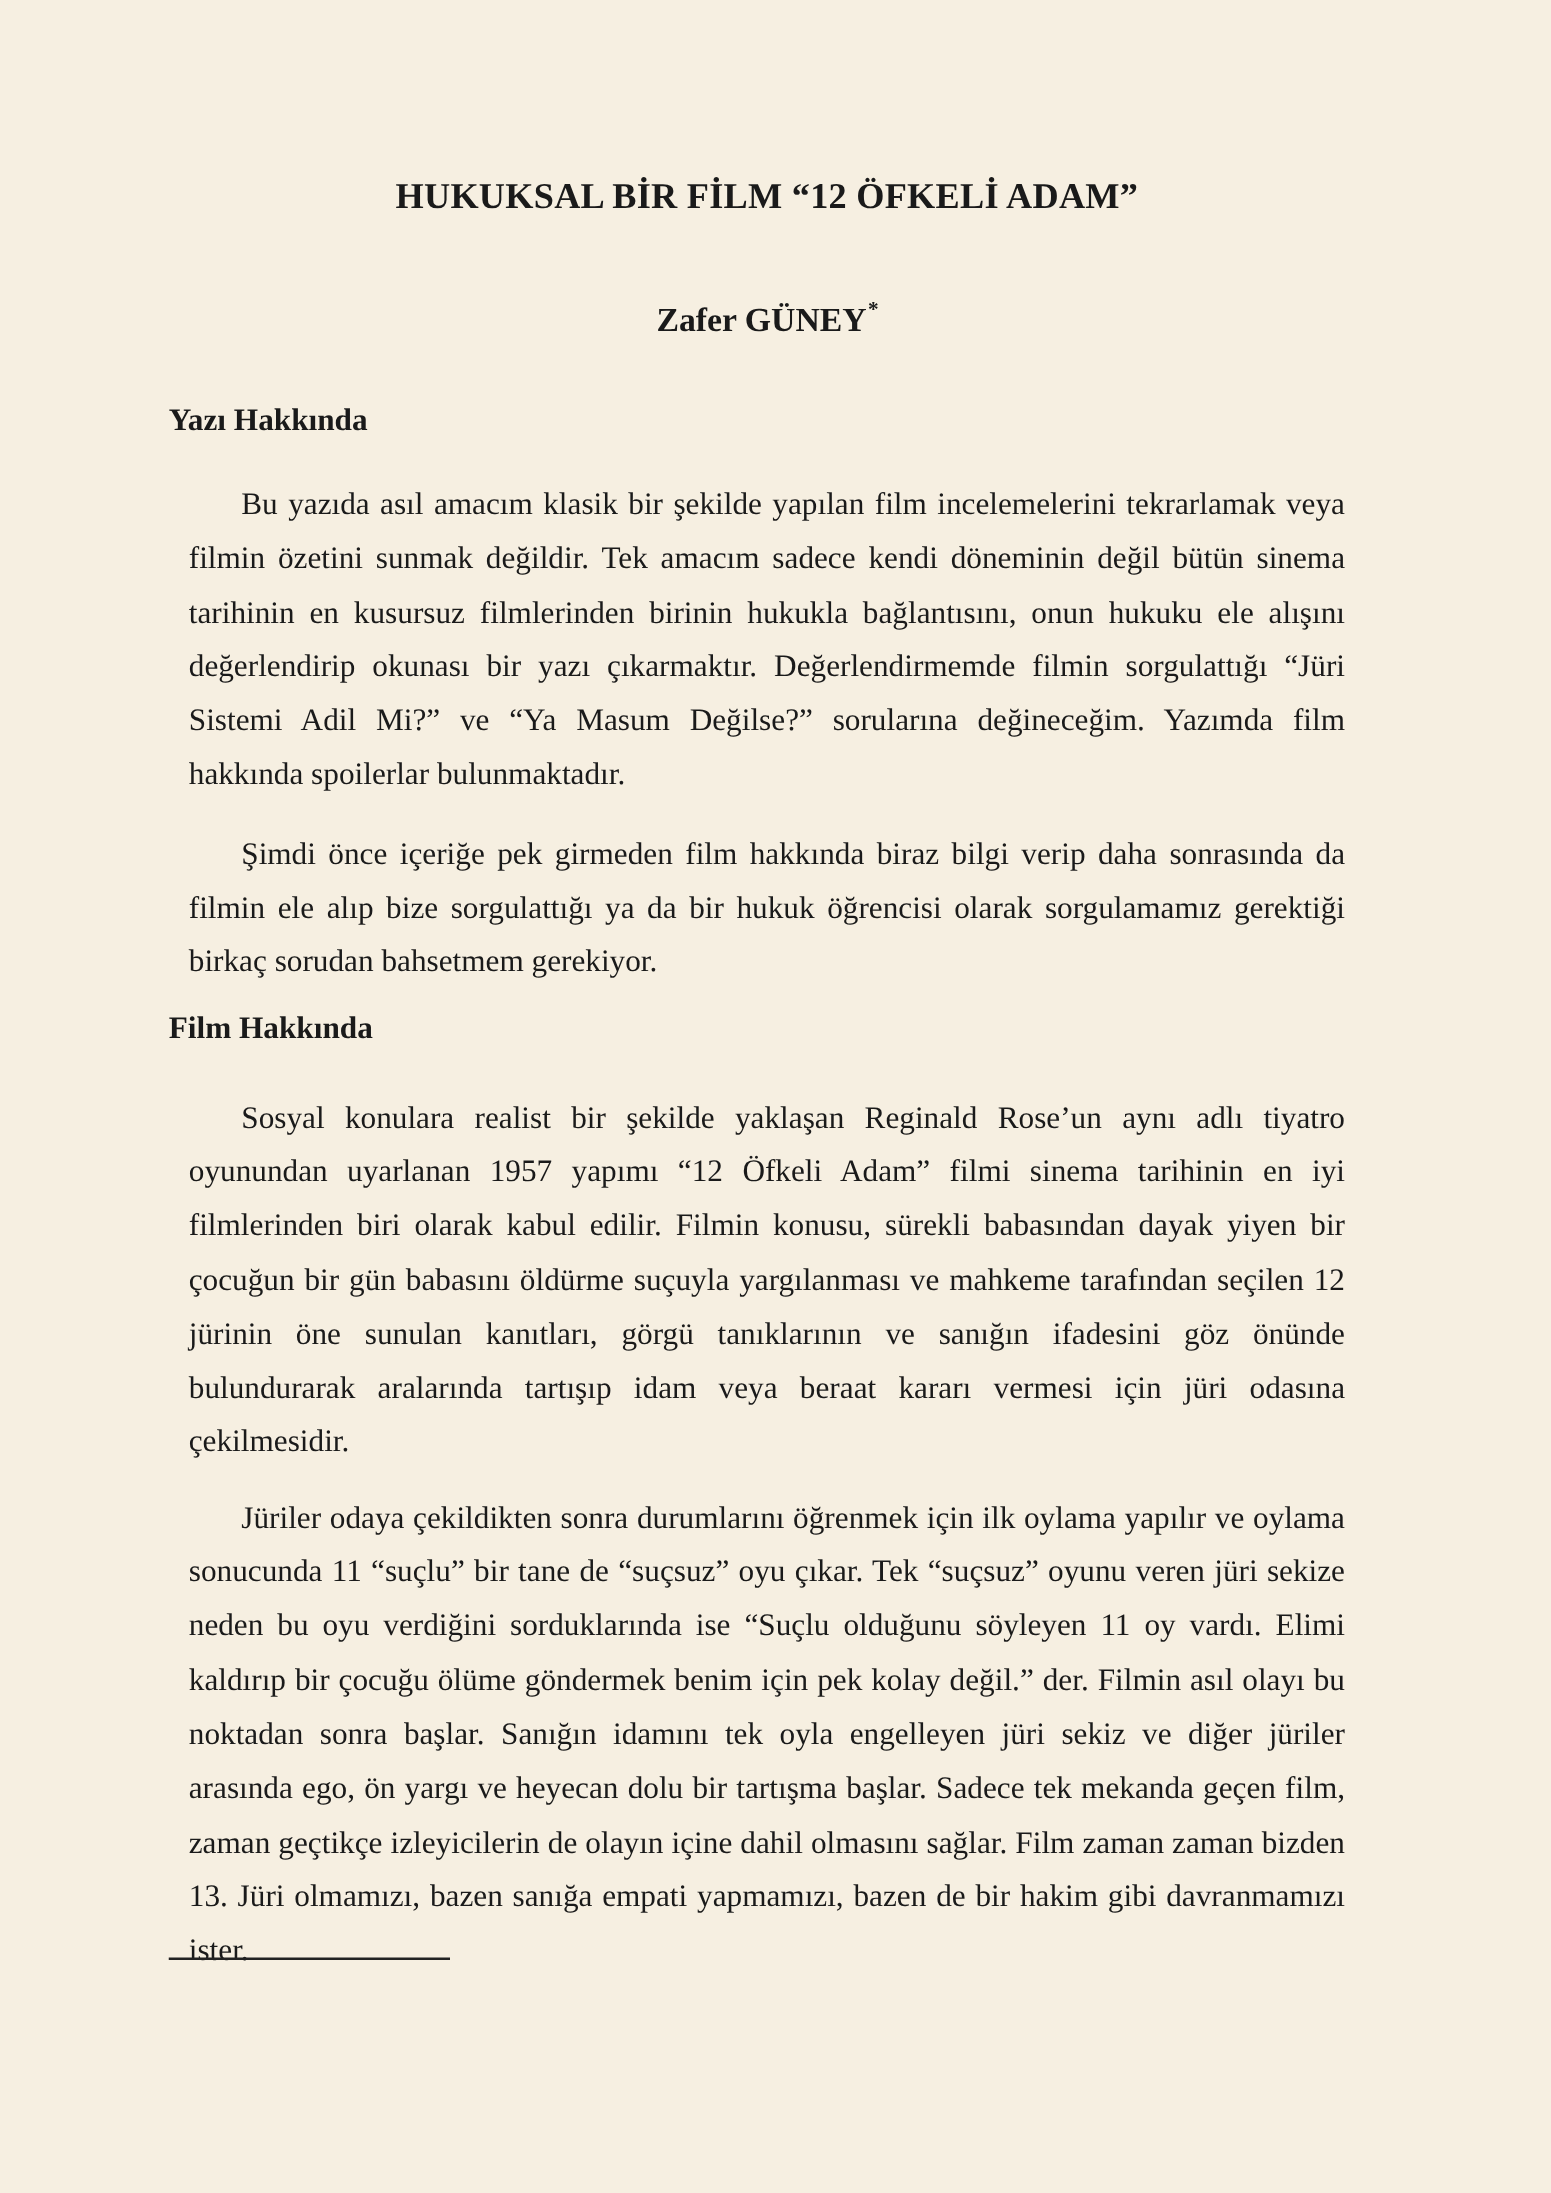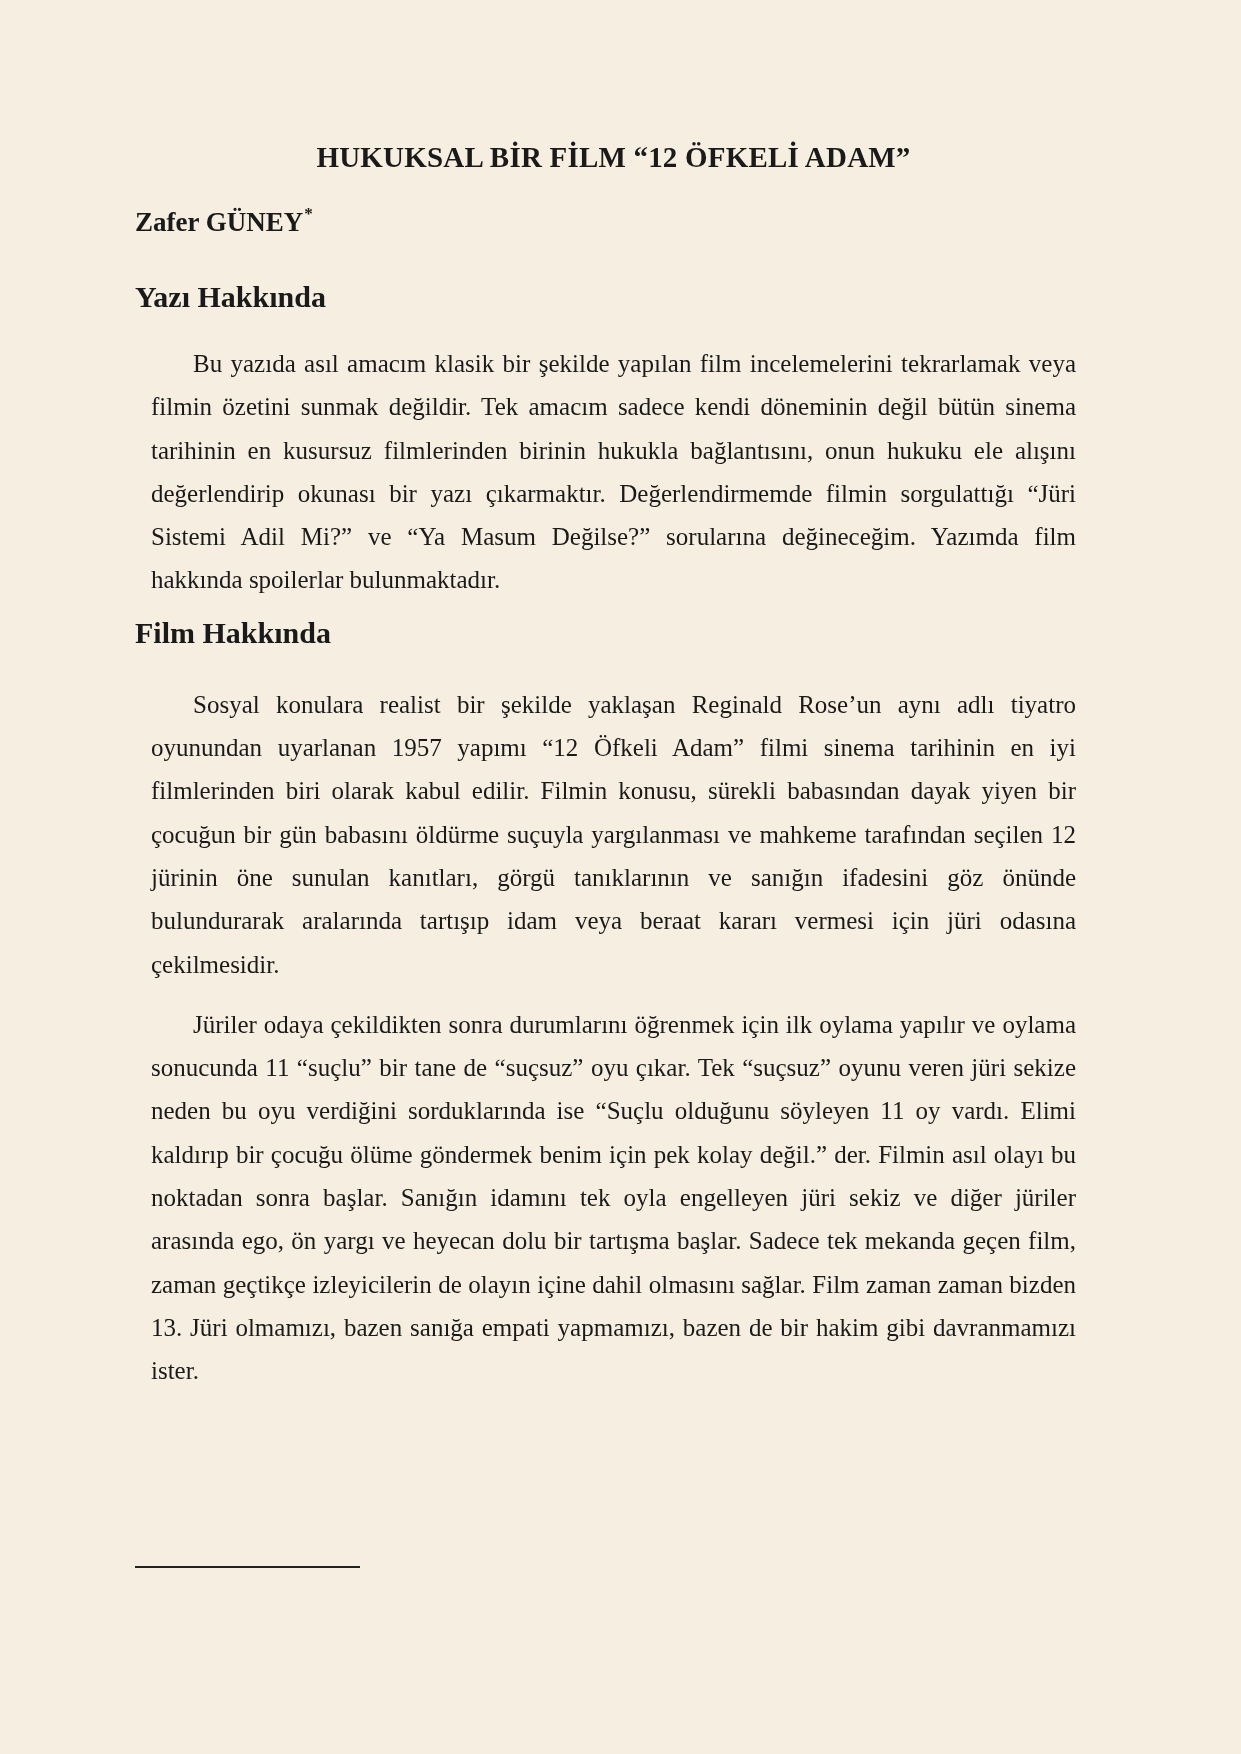--- a/index.html
+++ b/index.html
@@ -16,34 +16,34 @@
   }
   .title {
     margin: 0;
     font-size: 29px;
     line-height: 34px;
     font-weight: bold;
     text-align: center;
     letter-spacing: 0.2px;
   }
   .author-line {
-    margin-top: 28px;
-    text-align: left;
+    margin-top: 56px;
+    text-align: center;
     font-size: 27px;
-    line-height: 28px;
+    line-height: 40px;
     font-weight: bold;
   }
   .author-line sup {
     font-size: 17px;
     position: relative;
     top: -2px;
     left: 1px;
   }
   .section-heading {
-    font-size: 30px;
+    font-size: 25px;
     line-height: 30px;
     font-weight: bold;
     margin: 0;
   }
   .heading-1 { margin-top: 46px; }
   .heading-2 { }
   .body-par {
     font-size: 25px;
     line-height: 43.3px;
     text-align: justify;
@@ -98,20 +98,21 @@
   <h1 class="title">HUKUKSAL BİR FİLM “12 ÖFKELİ ADAM”</h1>
 
   <div class="author-line">
     <span>Zafer GÜNEY</span><sup>*</sup>
   </div>
 
   <h2 class="section-heading heading-1">Yazı Hakkında</h2>
 
   <p class="body-par par-1">Bu yazıda asıl amacım klasik bir şekilde yapılan film incelemelerini tekrarlamak veya filmin özetini sunmak değildir. Tek amacım sadece kendi döneminin değil bütün sinema tarihinin en kusursuz filmlerinden birinin hukukla bağlantısını, onun hukuku ele alışını değerlendirip okunası bir yazı çıkarmaktır. Değerlendirmemde filmin sorgulattığı “Jüri Sistemi Adil Mi?” ve “Ya Masum Değilse?” sorularına değineceğim. Yazımda film hakkında spoilerlar bulunmaktadır.</p>
 
+  <p class="body-par par-2">Şimdi önce içeriğe pek girmeden film hakkında biraz bilgi verip daha sonrasında da filmin ele alıp bize sorgulattığı ya da bir hukuk öğrencisi olarak sorgulamamız gerektiği birkaç sorudan bahsetmem gerekiyor.</p>
 
   <h2 class="section-heading heading-2">Film Hakkında</h2>
 
   <p class="body-par par-3">Sosyal konulara realist bir şekilde yaklaşan Reginald Rose’un aynı adlı tiyatro oyunundan uyarlanan 1957 yapımı “12 Öfkeli Adam” filmi sinema tarihinin en iyi filmlerinden biri olarak kabul edilir. Filmin konusu, sürekli babasından dayak yiyen bir çocuğun bir gün babasını öldürme suçuyla yargılanması ve mahkeme tarafından seçilen 12 jürinin öne sunulan kanıtları, görgü tanıklarının ve sanığın ifadesini göz önünde bulundurarak aralarında tartışıp idam veya beraat kararı vermesi için jüri odasına çekilmesidir.</p>
 
   <p class="body-par par-4">Jüriler odaya çekildikten sonra durumlarını öğrenmek için ilk oylama yapılır ve oylama sonucunda 11 “suçlu” bir tane de “suçsuz” oyu çıkar. Tek “suçsuz” oyunu veren jüri sekize neden bu oyu verdiğini sorduklarında ise “Suçlu olduğunu söyleyen 11 oy vardı. Elimi kaldırıp bir çocuğu ölüme göndermek benim için pek kolay değil.” der. Filmin asıl olayı bu noktadan sonra başlar. Sanığın idamını tek oyla engelleyen jüri sekiz ve diğer jüriler arasında ego, ön yargı ve heyecan dolu bir tartışma başlar. Sadece tek mekanda geçen film, zaman geçtikçe izleyicilerin de olayın içine dahil olmasını sağlar. Film zaman zaman bizden 13. Jüri olmamızı, bazen sanığa empati yapmamızı, bazen de bir hakim gibi davranmamızı ister.</p>
 
   <div class="footnote">
     <div class="footnote-rule"></div>
   </div>

